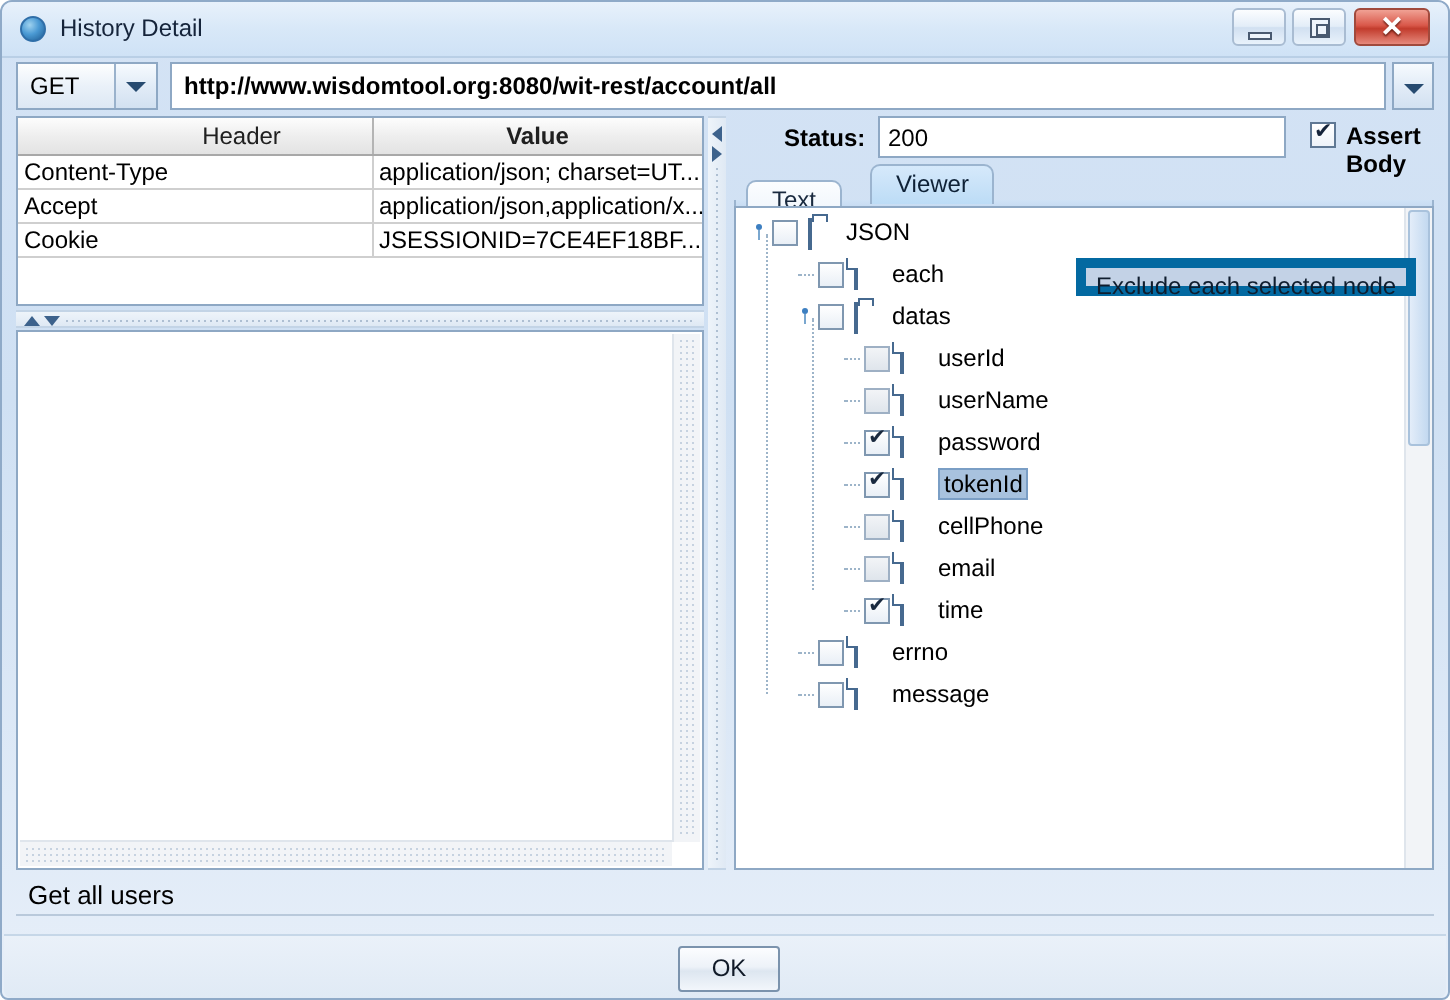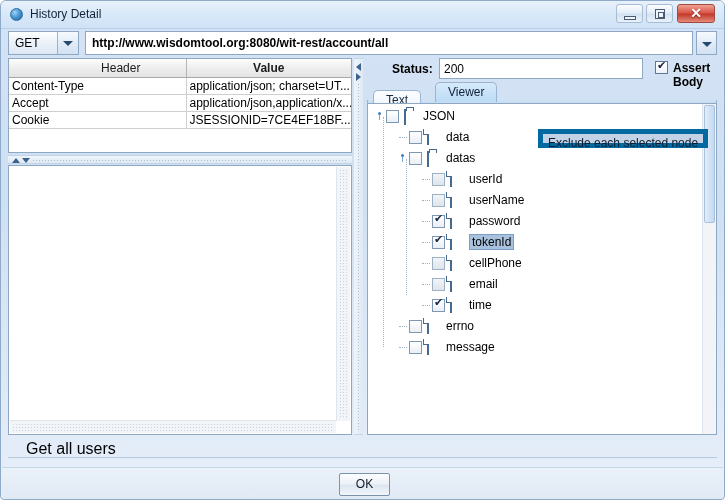--- a/index.html
+++ b/index.html
@@ -414,21 +414,21 @@
     z-index: 10;
   }
 
   
   #desc-box {
     position: absolute; left: 2px; top: 407px;
     width: 709px; height: 21px;
     border-bottom: 1px solid #b9c9db;
     background: transparent;
   }
-  #desc-text { padding: 3px 0 0 6px; font-size: 16px; margin-left: 12px; }
+  #desc-text { padding: 3px 0 0 6px; font-size: 13px; }
 
   
   #btnbar {
     position: absolute; left: 1px; top: 466px;
     width: 721px; height: 32px;
     background: linear-gradient(to bottom, #eaf1f9 0%, #e0eaf5 100%);
     border-top: 1px solid #c6d7e8;
     border-radius: 0 0 4px 4px;
   }
   #ok-button {
@@ -542,21 +542,21 @@
 
       <div id="tabs">
         <div id="tab-filler"></div>
         <div class="tab" id="tab-text">Text</div>
         <div class="tab" id="tab-viewer">Viewer</div>
       </div>
 
       <div id="tree-box">
         <div id="tree">
             <div class="tnode"><span class="tn-handle" style="left: 7px;"></span><span class="tn-cb" style="left: 18px;"></span><span class="tn-ico ico-folder" style="left: 36px;"></span><span class="tn-lbl" style="left: 55px;">JSON</span></div>
-            <div class="tnode"><span class="tn-elbow" style="left: 31px;"></span><span class="tn-cb" style="left: 41px;"></span><span class="tn-ico ico-file" style="left: 59px;"></span><span class="tn-lbl" style="left: 78px;">data</span></div>
+            <div class="tnode"><span class="tn-elbow" style="left: 31px;"></span><span class="tn-cb" style="left: 41px;"></span><span class="tn-ico ico-file" style="left: 59px;"></span><span class="tn-lbl" style="left: 78px;">each</span></div>
             <div class="tnode"><span class="tn-handle" style="left: 30px;"></span><span class="tn-cb" style="left: 41px;"></span><span class="tn-ico ico-folder" style="left: 59px;"></span><span class="tn-lbl" style="left: 78px;">datas</span></div>
             <div class="tnode"><span class="tn-elbow" style="left: 54px;"></span><span class="tn-cb dim" style="left: 64px;"></span><span class="tn-ico ico-file" style="left: 82px;"></span><span class="tn-lbl" style="left: 101px;">userId</span></div>
             <div class="tnode"><span class="tn-elbow" style="left: 54px;"></span><span class="tn-cb dim" style="left: 64px;"></span><span class="tn-ico ico-file" style="left: 82px;"></span><span class="tn-lbl" style="left: 101px;">userName</span></div>
             <div class="tnode"><span class="tn-elbow" style="left: 54px;"></span><span class="tn-cb on" style="left: 64px;"></span><span class="tn-ico ico-file" style="left: 82px;"></span><span class="tn-lbl" style="left: 101px;">password</span></div>
             <div class="tnode"><span class="tn-elbow" style="left: 54px;"></span><span class="tn-cb on" style="left: 64px;"></span><span class="tn-ico ico-file" style="left: 82px;"></span><span class="tn-lbl sel" style="left: 101px;">tokenId</span></div>
             <div class="tnode"><span class="tn-elbow" style="left: 54px;"></span><span class="tn-cb dim" style="left: 64px;"></span><span class="tn-ico ico-file" style="left: 82px;"></span><span class="tn-lbl" style="left: 101px;">cellPhone</span></div>
             <div class="tnode"><span class="tn-elbow" style="left: 54px;"></span><span class="tn-cb dim" style="left: 64px;"></span><span class="tn-ico ico-file" style="left: 82px;"></span><span class="tn-lbl" style="left: 101px;">email</span></div>
             <div class="tnode"><span class="tn-elbow" style="left: 54px;"></span><span class="tn-cb on" style="left: 64px;"></span><span class="tn-ico ico-file" style="left: 82px;"></span><span class="tn-lbl" style="left: 101px;">time</span></div>
             <div class="tnode"><span class="tn-elbow" style="left: 31px;"></span><span class="tn-cb" style="left: 41px;"></span><span class="tn-ico ico-file" style="left: 59px;"></span><span class="tn-lbl" style="left: 78px;">errno</span></div>
             <div class="tnode"><span class="tn-elbow" style="left: 31px;"></span><span class="tn-cb" style="left: 41px;"></span><span class="tn-ico ico-file" style="left: 59px;"></span><span class="tn-lbl" style="left: 78px;">message</span></div>

